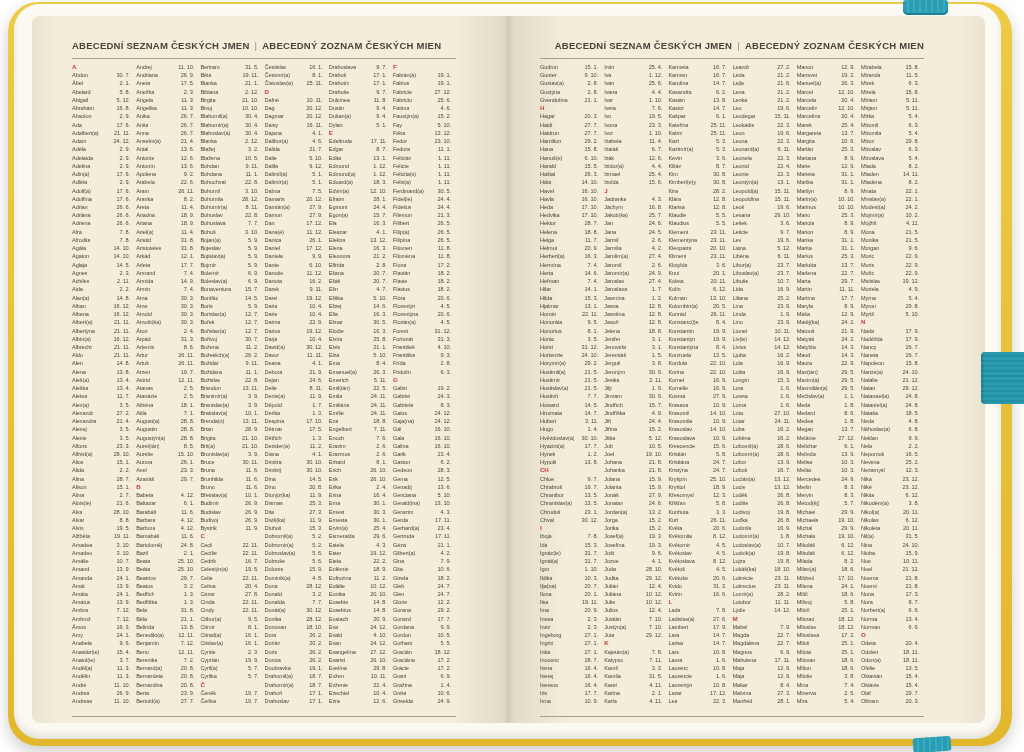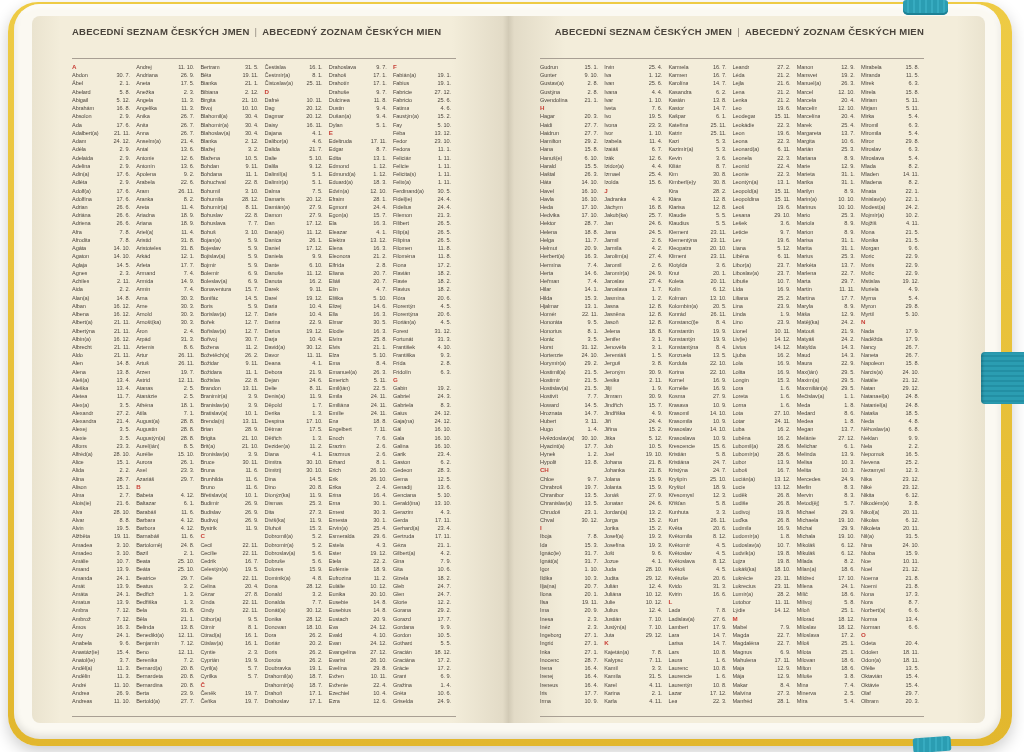--- a/index.html
+++ b/index.html
@@ -6,21 +6,21 @@
   body{width:1024px;height:752px;position:relative;background:#ffffff;overflow:hidden;
        font-family:"Liberation Sans", sans-serif;color:#49433b;}
   .cover{position:absolute;left:8px;top:2px;width:1004px;height:744px;border-radius:30px;
          background:linear-gradient(180deg,#eecb45,#e2b72e);box-shadow:0 6px 16px rgba(0,0,0,.20);}
   .pagestack{position:absolute;left:6px;top:2px;right:11px;bottom:7px;border-radius:26px;
          background:#fbf9f2;box-shadow:inset 0 -4px 7px rgba(0,0,0,.10), inset 0 3px 4px rgba(255,255,255,.8);}
   .spread{position:absolute;left:18px;top:12px;right:16px;bottom:16px;border-radius:8px;
          background:linear-gradient(90deg, rgba(90,70,30,.06), rgba(0,0,0,0) 3%, rgba(0,0,0,0) 44%,
            rgba(80,60,30,.10) 49.4%, rgba(60,45,20,.18) 50%, rgba(80,60,30,.10) 50.6%,
            rgba(0,0,0,0) 56%, rgba(0,0,0,0) 97%, rgba(90,70,30,.06)), #f3edda;}
-  .header{position:absolute;top:26px;font-weight:bold;font-size:9.5px;letter-spacing:.25px;
+  .header{position:absolute;top:40px;font-weight:bold;font-size:9.5px;letter-spacing:.25px;
          color:#49433b;white-space:nowrap;}
   .header .sep{color:#948c80;font-weight:normal;padding:0 5px;}
   .hdr-left{left:72px;}
   .hdr-right{right:100px;}
   .rule{position:absolute;height:1px;background:#a89f93;}
   .rule.rl-top{left:72px;width:384px;top:58px;}
   .rule.rr-top{left:540px;width:384px;top:58px;}
   .rule.rl-bot{left:72px;width:384px;top:716px;}
   .rule.rr-bot{left:540px;width:384px;top:716px;}
   .cols{position:absolute;top:63px;display:flex;gap:6.2px;}

